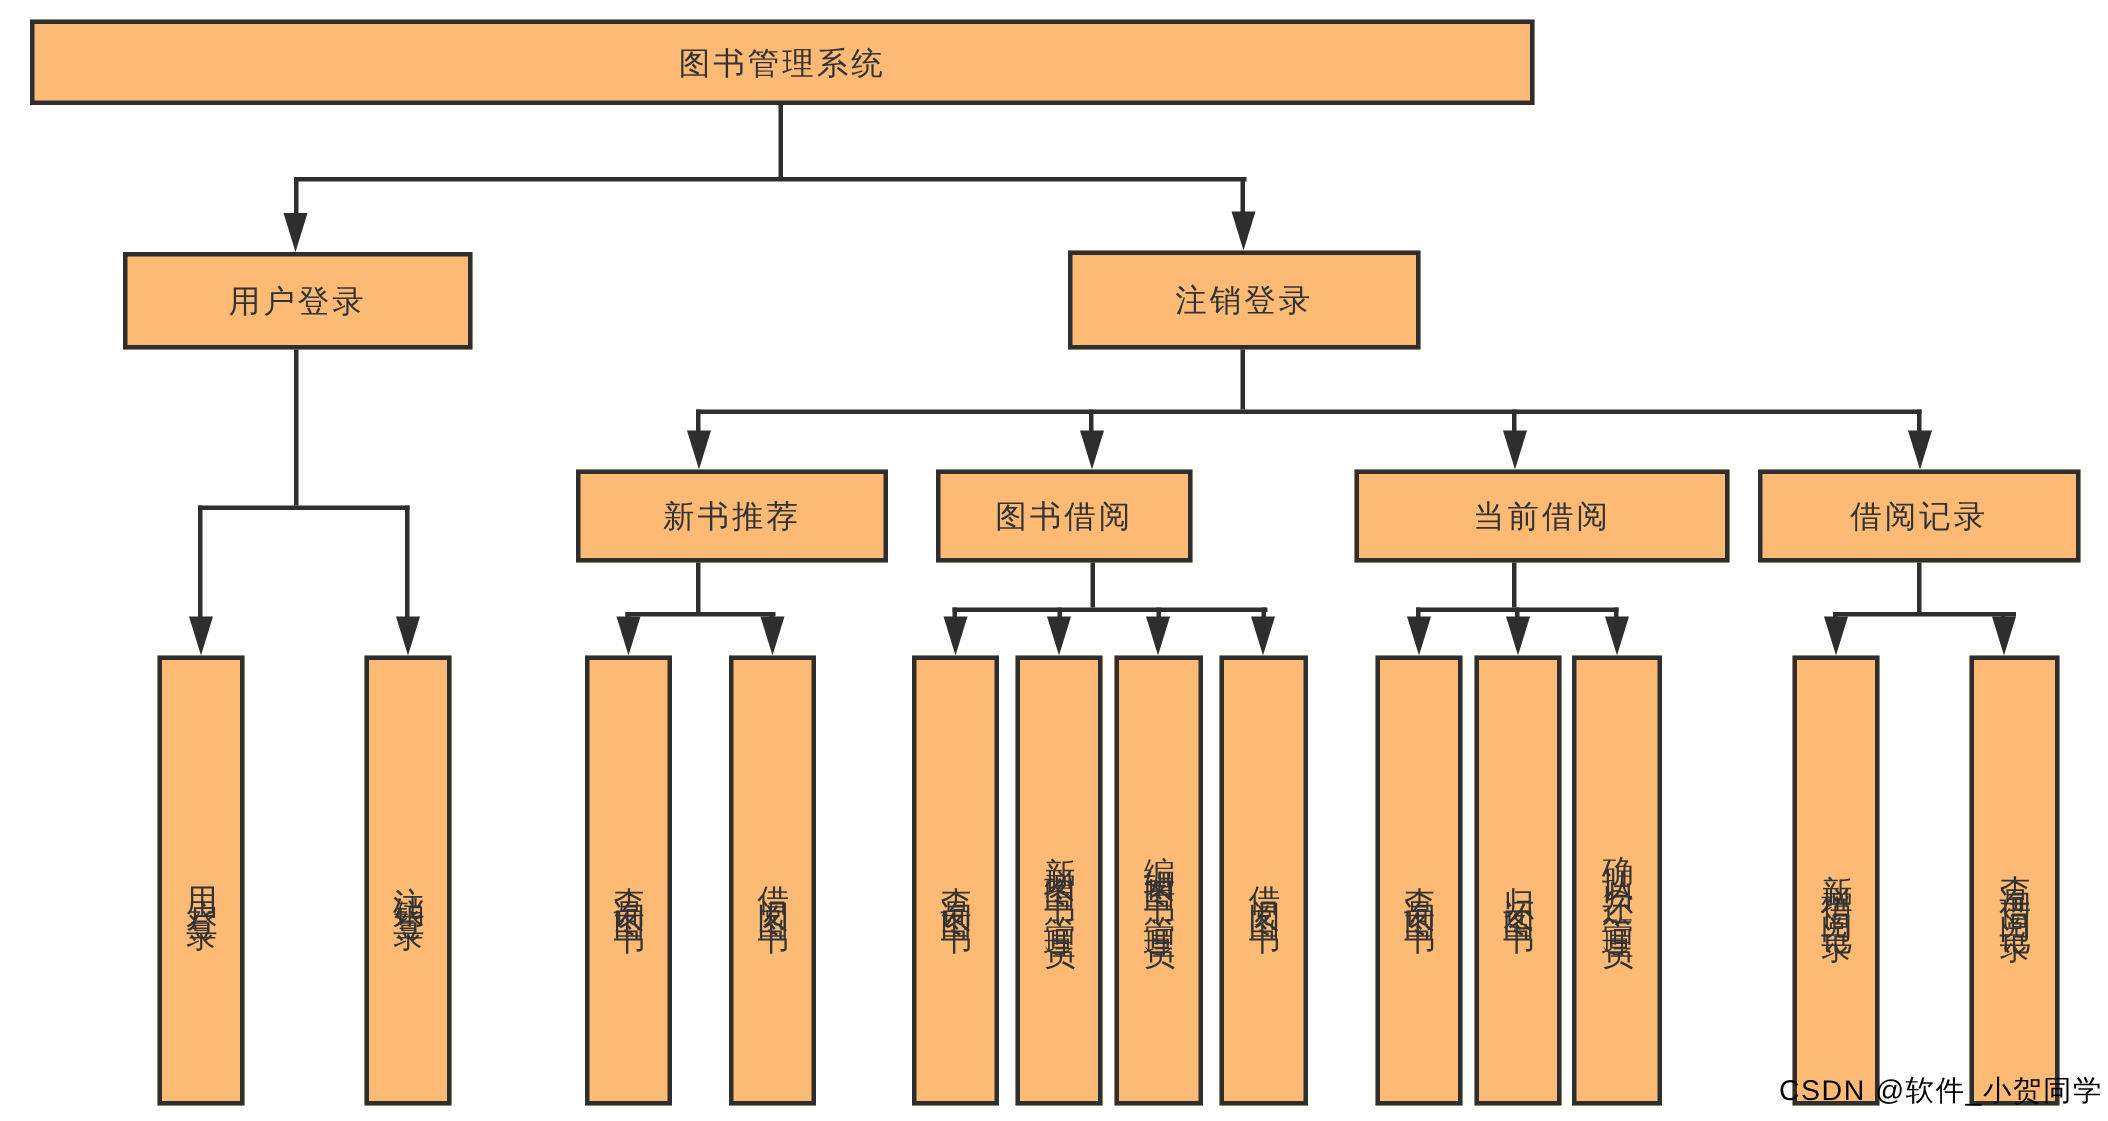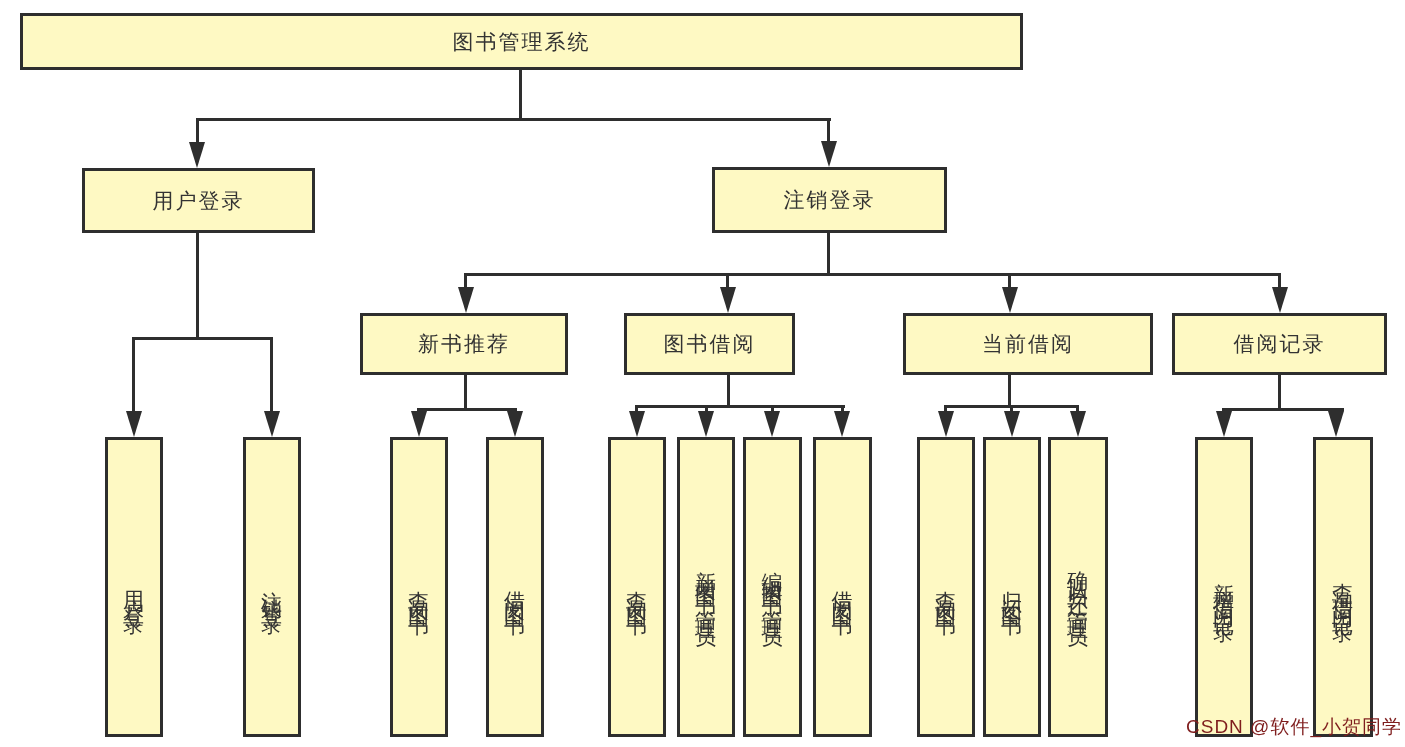--- a/index.html
+++ b/index.html
@@ -13,21 +13,21 @@
     width: 1405px;
     height: 747px;
     background: #ffffff;
     overflow: hidden;
     color: #333333;
   }
   .box {
     position: absolute;
     box-sizing: border-box;
     border: 3px solid #2e2e2e;
-    background: #fef9c3;
+    background: #fdba74;
     display: flex;
     align-items: center;
     justify-content: center;
     font-size: 21px;
     letter-spacing: 2px;
     color: #333333;
     text-align: center;
   }
   .leaf {
     writing-mode: vertical-rl;
@@ -53,21 +53,21 @@
     height: 0;
     border-left: 8px solid transparent;
     border-right: 8px solid transparent;
     border-top: 26px solid #2e2e2e;
   }
   .watermark {
     position: absolute;
     left: 1186px;
     top: 714px;
     font-size: 19px;
-    color: #7f1d1d;
+    color: #000000;
     letter-spacing: 1px;
     white-space: nowrap;
   }
 </style>
 </head>
 <body>
 
 <div class="canvas">
 
   <div class="box" style="left:20px; top:13px; width:1003px; height:57px;">图书管理系统</div>
@@ -93,21 +93,21 @@
   <div class="hline" style="left:464px; top:273px; width:817px;"></div>
   <div class="vline" style="left:464px;  top:273px; height:20px;"></div>
   <div class="arrow" style="left:458px;  top:287px;"></div>
   <div class="vline" style="left:726px;  top:273px; height:20px;"></div>
   <div class="arrow" style="left:720px;  top:287px;"></div>
   <div class="vline" style="left:1008px; top:273px; height:20px;"></div>
   <div class="arrow" style="left:1002px; top:287px;"></div>
   <div class="vline" style="left:1278px; top:273px; height:20px;"></div>
   <div class="arrow" style="left:1272px; top:287px;"></div>
 
-  <div class="box" style="left:360px; top:313px; width:208px; height:62px;text-align:center;">新书推荐</div>
+  <div class="box" style="left:384px; top:313px; width:208px; height:62px;text-align:center;">新书推荐</div>
   <div class="box" style="left:624px; top:313px; width:171px; height:62px;">图书借阅</div>
   <div class="box" style="left:903px; top:313px; width:250px; height:62px;">当前借阅</div>
   <div class="box" style="left:1172px; top:313px; width:215px; height:62px;">借阅记录</div>
 
   <div class="vline" style="left:464px; top:375px; height:33px;"></div>
   <div class="hline" style="left:417px; top:408px; width:100px;"></div>
   <div class="vline" style="left:417px; top:408px; height:10px;"></div>
   <div class="arrow" style="left:411px; top:411px;"></div>
   <div class="vline" style="left:513px; top:408px; height:10px;"></div>
   <div class="arrow" style="left:507px; top:411px;"></div>

